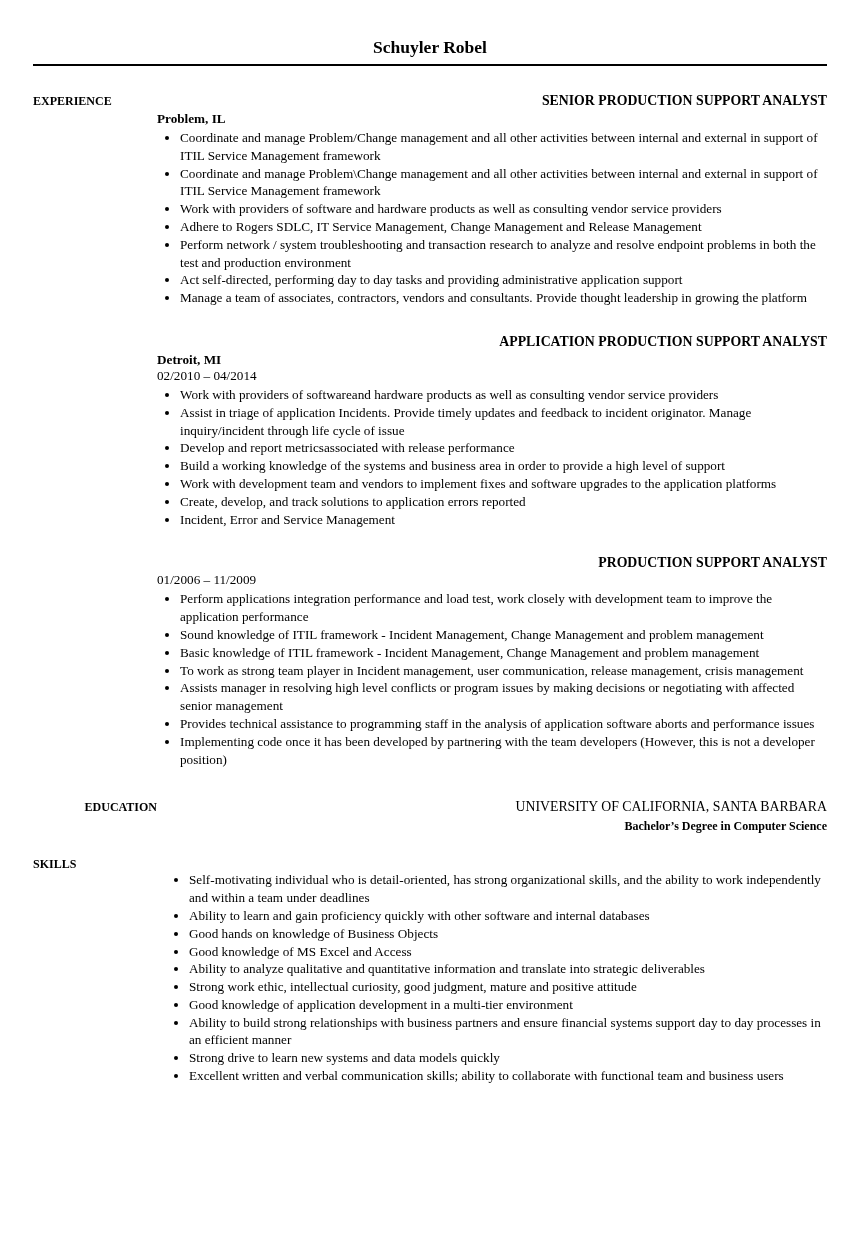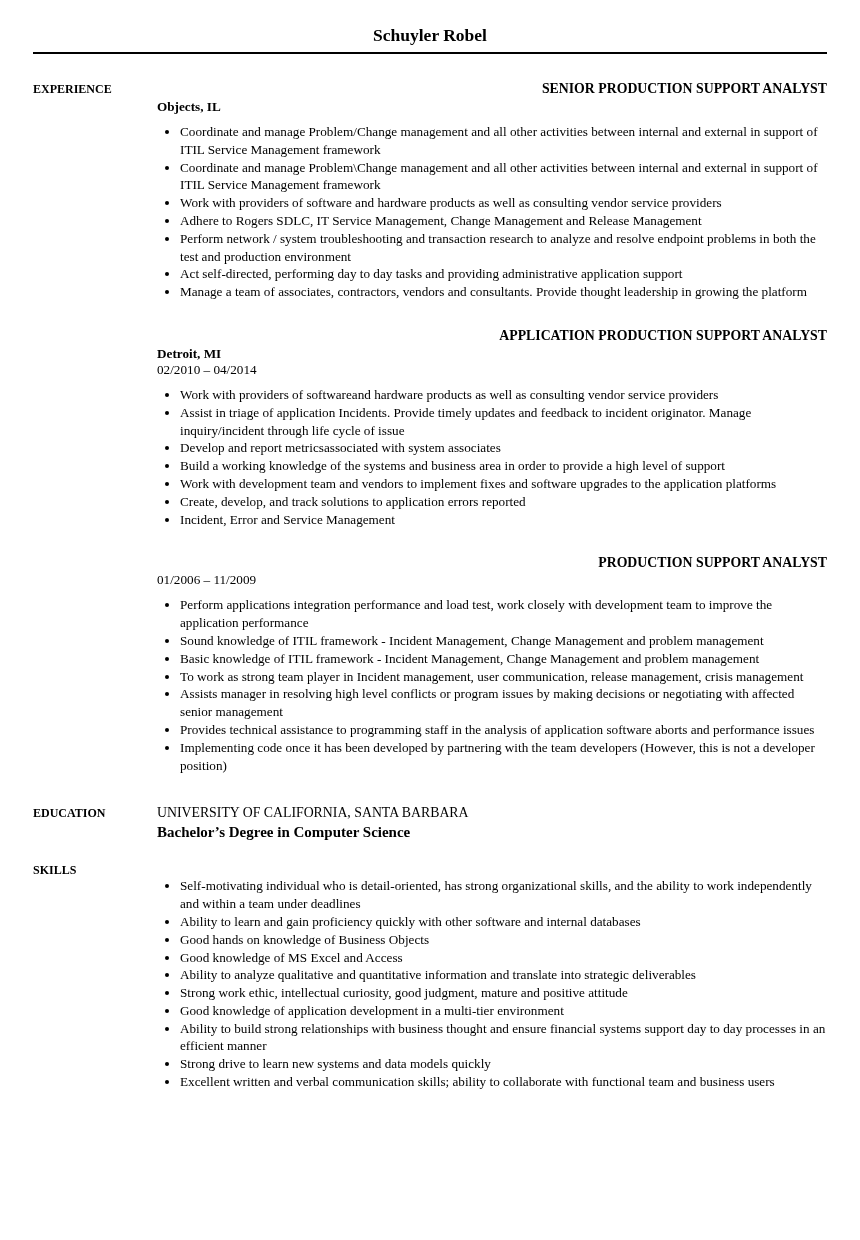--- a/index.html
+++ b/index.html
@@ -5,21 +5,21 @@
   * { box-sizing: border-box; margin: 0; padding: 0; }
   html, body { background: #ffffff; }
   body {
     width: 860px;
     height: 1240px;
     margin: 0 auto;
     color: #000000;
     font-family: "Liberation Serif", "DejaVu Serif", serif;
     overflow: hidden;
   }
-  .page { padding: 0 33px; }
+  .page { padding: 12px 33px; }
 
   
   header { text-align: center; }
   .name {
     padding-top: 24px;
     font-size: 17.5px;
     font-weight: bold;
     line-height: 22px;
   }
   .contact {
@@ -60,81 +60,81 @@
     font-size: 13.2px;
     font-weight: bold;
     line-height: 16px;
   }
   .job-dates {
     font-size: 13.2px;
     line-height: 16px;
   }
 
   ul.bullets {
-    margin-top: 8px;
+    margin-top: 2px;
     padding-left: 23px;
     list-style-type: disc;
   }
   ul.bullets li {
     font-size: 13.2px;
     line-height: 17.8px;
   }
 
-  .education { margin-top: 30px; }
+  .education { margin-top: 30px; text-align: right; }
   .school {
     font-size: 13.8px;
     font-weight: normal;
     line-height: 18px;
   }
   .degree {
     margin-top: 2px;
-    font-size: 15px;
+    font-size: 12px;
     font-weight: bold;
     line-height: 17px;
   }
 
-  .skills { margin-top: 20px; }
+  .skills { margin-top: 20px; gap: 9px; }
   .skills ul.bullets { margin-top: 16px; }
 </style>
 </head>
 <body>
 
 <div class="page">
 
   <header>
     <div class="name">Schuyler Robel</div>
     <div class="divider"></div>
   </header>
 
   <section class="row experience">
     <div class="label">EXPERIENCE</div>
     <div class="content">
 
       <div class="job">
         <div class="job-title">SENIOR PRODUCTION SUPPORT ANALYST</div>
-        <div class="job-location">Objects, IL</div>
+        <div class="job-location">Problem, IL</div>
         <ul class="bullets">
             <li>Coordinate and manage Problem/Change management and all other activities between internal and external in support of ITIL Service Management framework</li>
             <li>Coordinate and manage Problem\Change management and all other activities between internal and external in support of ITIL Service Management framework</li>
             <li>Work with providers of software and hardware products as well as consulting vendor service providers</li>
             <li>Adhere to Rogers SDLC, IT Service Management, Change Management and Release Management</li>
             <li>Perform network / system troubleshooting and transaction research to analyze and resolve endpoint problems in both the test and production environment</li>
             <li>Act self-directed, performing day to day tasks and providing administrative application support</li>
             <li>Manage a team of associates, contractors, vendors and consultants. Provide thought leadership in growing the platform</li>
           </ul>
       </div>
 
       <div class="job">
         <div class="job-title">APPLICATION PRODUCTION SUPPORT ANALYST</div>
         <div class="job-location">Detroit, MI</div>
         <div class="job-dates">02/2010 – 04/2014</div>
         <ul class="bullets">
             <li>Work with providers of softwareand hardware products as well as consulting vendor service providers</li>
             <li>Assist in triage of application Incidents. Provide timely updates and feedback to incident originator. Manage inquiry/incident through life cycle of issue</li>
-            <li>Develop and report metricsassociated with system associates</li>
+            <li>Develop and report metricsassociated with release performance</li>
             <li>Build a working knowledge of the systems and business area in order to provide a high level of support</li>
             <li>Work with development team and vendors to implement fixes and software upgrades to the application platforms</li>
             <li>Create, develop, and track solutions to application errors reported</li>
             <li>Incident, Error and Service Management</li>
           </ul>
       </div>
 
       <div class="job">
         <div class="job-title">PRODUCTION SUPPORT ANALYST</div>
         <div class="job-dates">01/2006 – 11/2009</div>
@@ -164,20 +164,20 @@
     <div class="label">SKILLS</div>
     <div class="content">
       <ul class="bullets">
           <li>Self-motivating individual who is detail-oriented, has strong organizational skills, and the ability to work independently and within a team under deadlines</li>
           <li>Ability to learn and gain proficiency quickly with other software and internal databases</li>
           <li>Good hands on knowledge of Business Objects</li>
           <li>Good knowledge of MS Excel and Access</li>
           <li>Ability to analyze qualitative and quantitative information and translate into strategic deliverables</li>
           <li>Strong work ethic, intellectual curiosity, good judgment, mature and positive attitude</li>
           <li>Good knowledge of application development in a multi-tier environment</li>
-          <li>Ability to build strong relationships with business thought and ensure financial systems support day to day processes in an efficient manner</li>
+          <li>Ability to build strong relationships with business partners and ensure financial systems support day to day processes in an efficient manner</li>
           <li>Strong drive to learn new systems and data models quickly</li>
           <li>Excellent written and verbal communication skills; ability to collaborate with functional team and business users</li>
         </ul>
     </div>
   </section>
 
 </div>
 
 </body></html>

